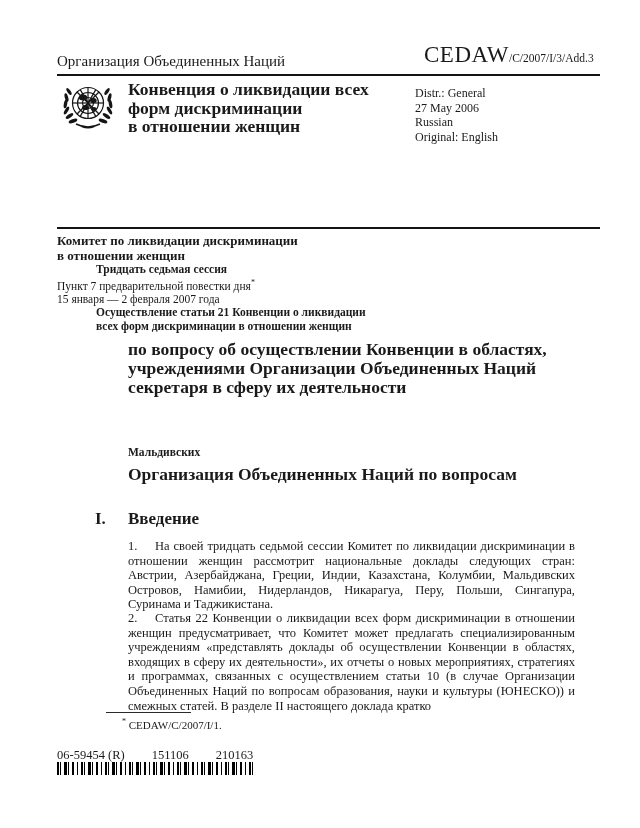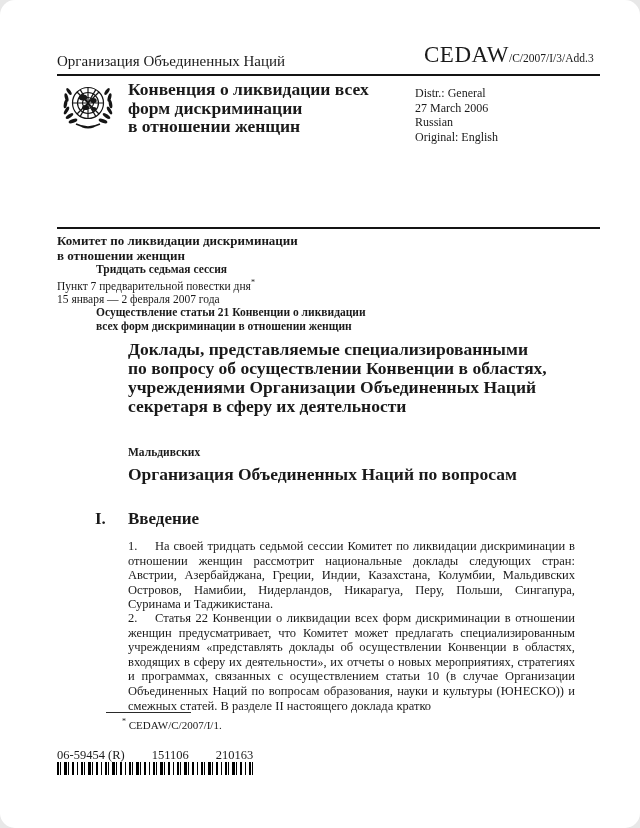--- a/index.html
+++ b/index.html
@@ -1,21 +1,20 @@
 <!DOCTYPE html>
 <html><head>
 <meta charset="utf-8">
 <style>
   * { margin:0; padding:0; box-sizing:border-box; }
   html,body { background:#e8e8e8; }
   .page {
     position:relative; width:640px; height:828px; background:#ffffff;
     font-family:"Liberation Serif","DejaVu Serif",serif; color:#1a1a1a;
     overflow:hidden;
-    border-radius:15px;
   }
   .abs { position:absolute; }
   .org-name { left:57px; top:53px; font-size:15px; }
   .symbol-block { left:424px; top:42px; white-space:nowrap; }
   .symbol-main { font-size:23px; letter-spacing:0.5px; }
   .symbol-suffix { font-size:11.5px; }
   .rule { background:#141414; }
   .rule-top { left:57px; top:74px; width:543px; height:2px; }
   .rule-mid { left:57px; top:227px; width:543px; height:2px; }
   .emblem { left:56px; top:81px; width:64px; height:58px; }
@@ -100,40 +99,39 @@
   </svg>
 
   <div class="abs masthead-title">
     <div>Конвенция о ликвидации всех</div>
     <div>форм дискриминации</div>
     <div>в отношении женщин</div>
   </div>
 
   <div class="abs distr">
     <div>Distr.: General</div>
-    <div>27 March 2006</div>
+    <div>27 May 2006</div>
     <div>Russian</div>
     <div>Original: English</div>
   </div>
 
   <div class="abs rule rule-mid"></div>
 
   <div class="abs committee">
     <div class="bold-lg">Комитет по ликвидации дискриминации</div>
     <div class="bold-lg">в отношении женщин</div>
     <div class="bold-sm">Тридцать седьмая сессия</div>
     <div class="reg-sm"><span>Пункт 7 предварительной повестки дня</span><sup>*</sup></div>
     <div class="reg-sm">15 января — 2 февраля 2007 года</div>
     <div class="bold-sm">Осуществление статьи 21 Конвенции о ликвидации</div>
     <div class="bold-sm">всех форм дискриминации в отношении женщин</div>
   </div>
 
   <div class="abs title-block">
     <div class="doc-title">
-      <div>Доклады, представляемые специализированными</div>
       <div>по вопросу об осуществлении Конвенции в областях,</div>
       <div>учреждениями Организации Объединенных Наций</div>
       <div>секретаря в сферу их деятельности</div>
     </div>
     <div class="addendum-label">Мальдивских</div>
     <div class="agency-title">
       <div>Организация Объединенных Наций по вопросам</div>
     </div>
   </div>
 

